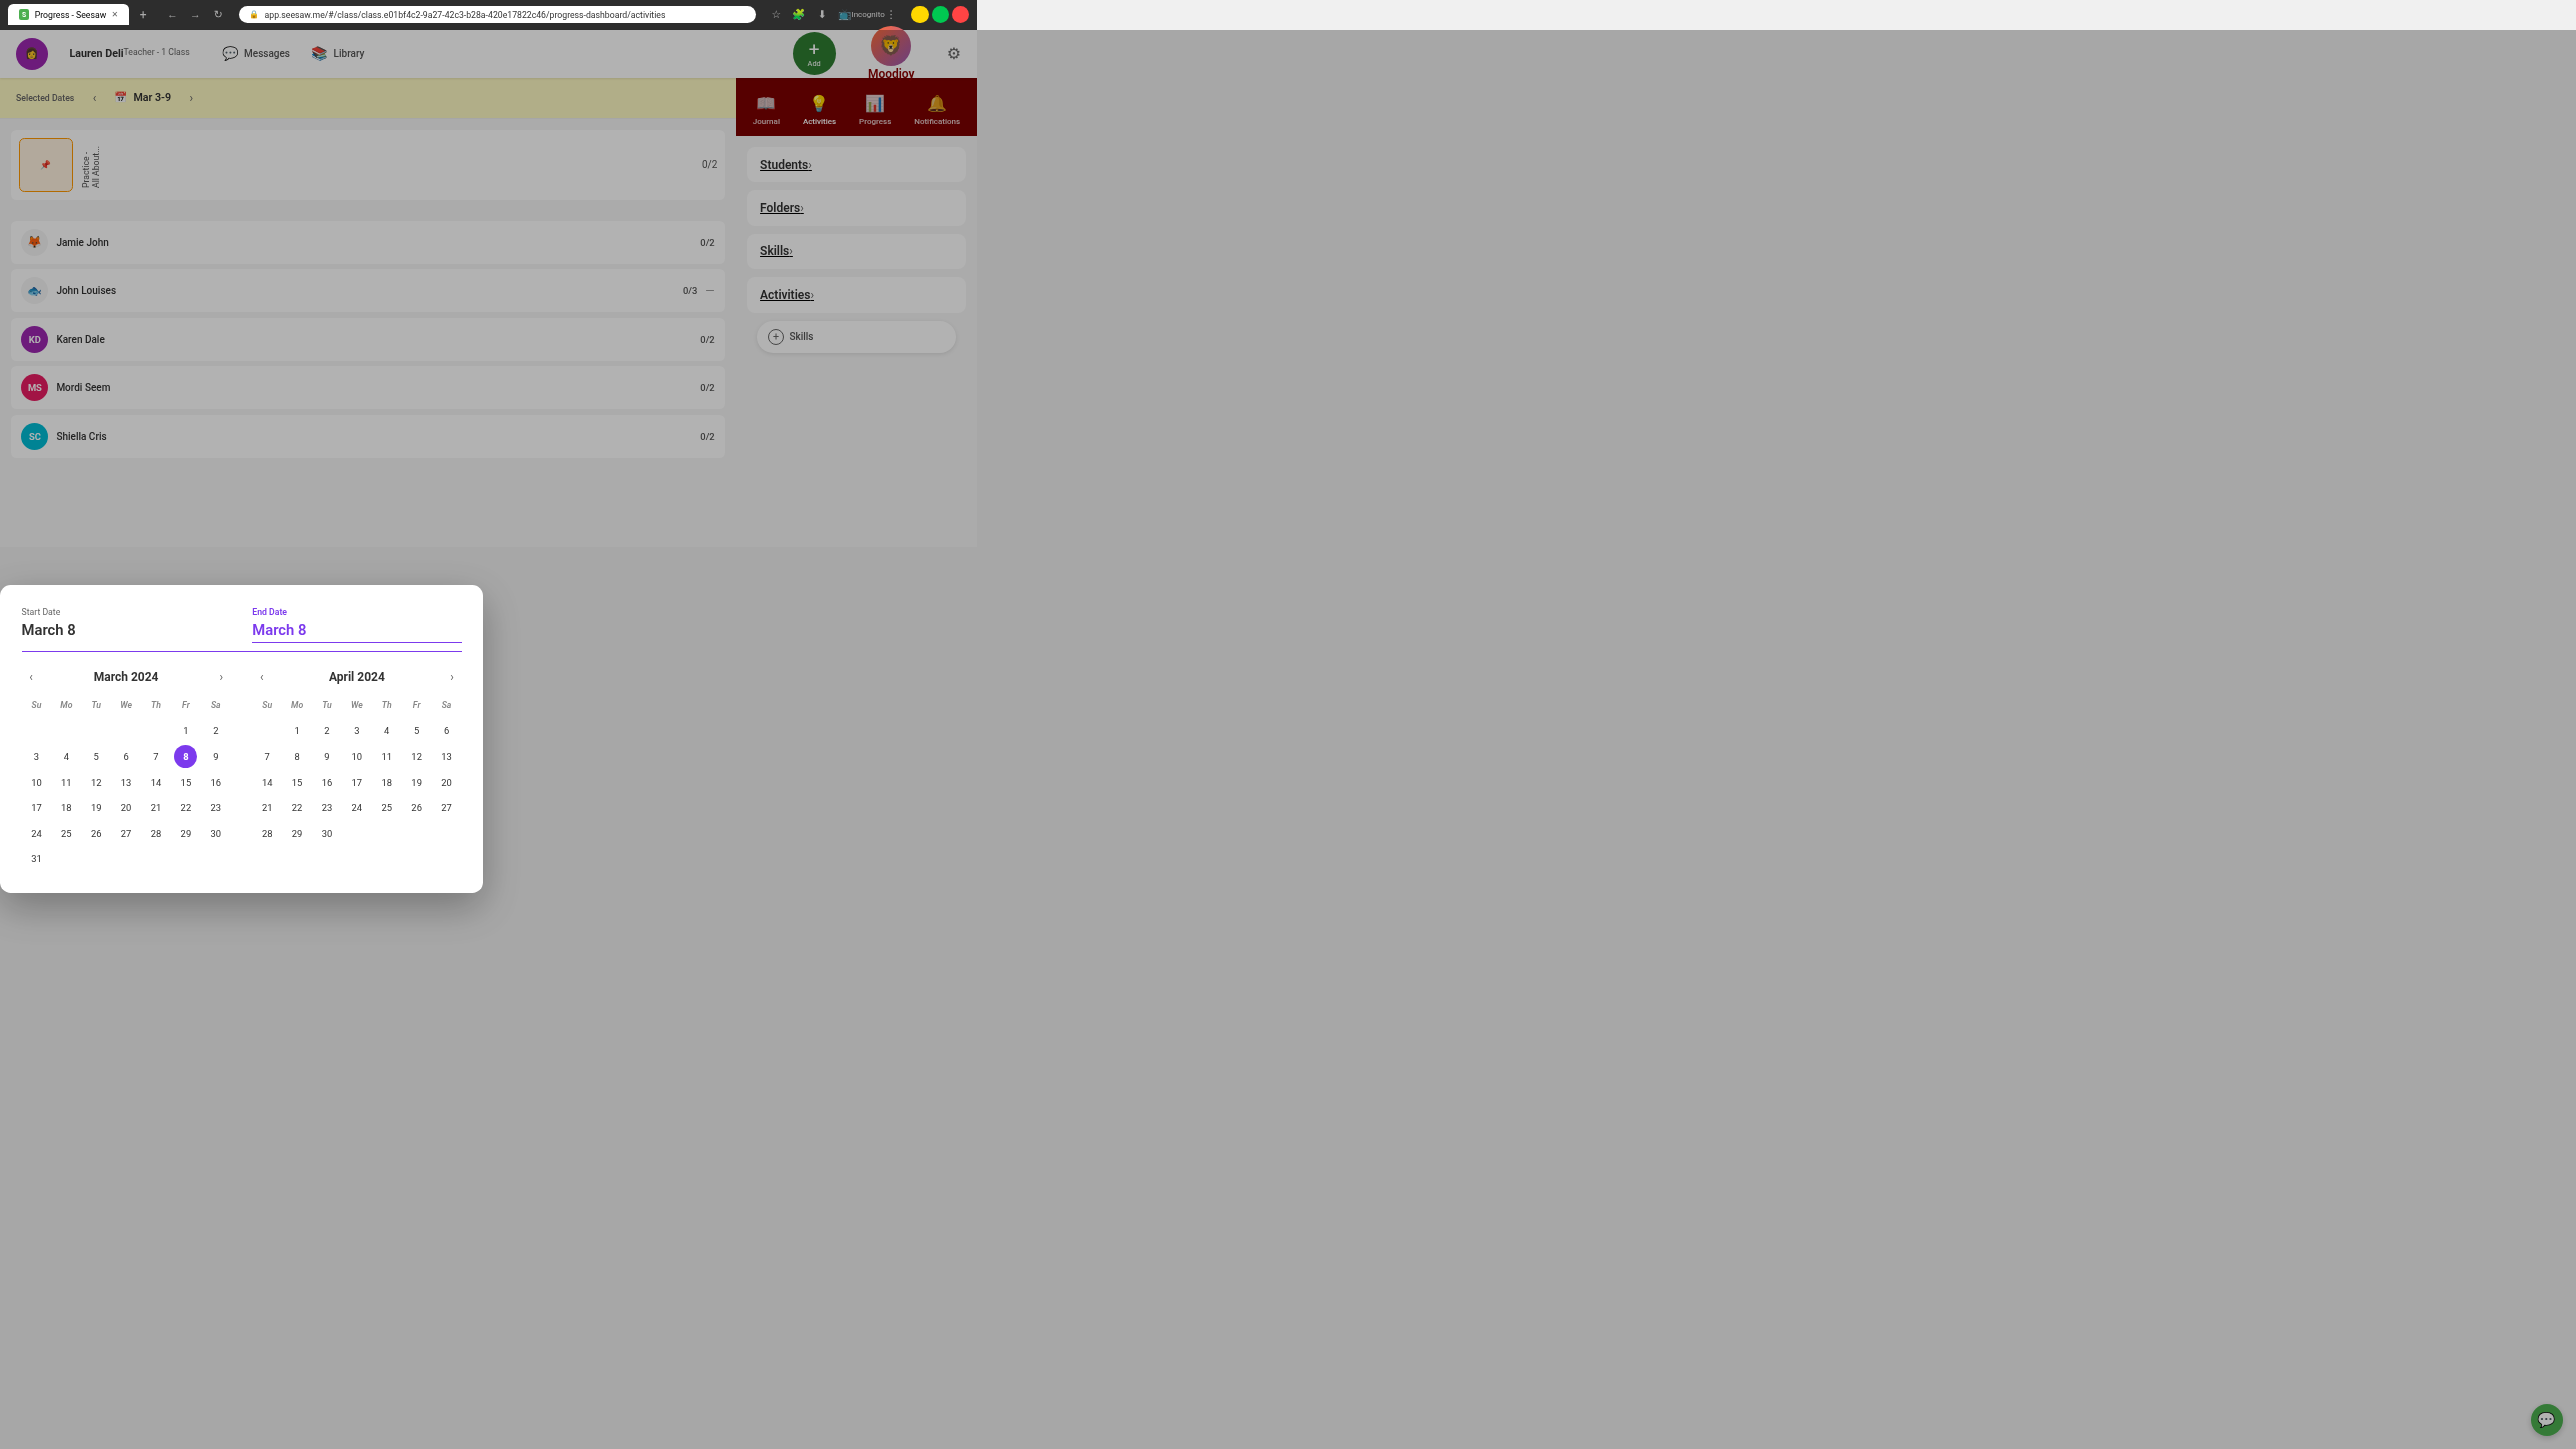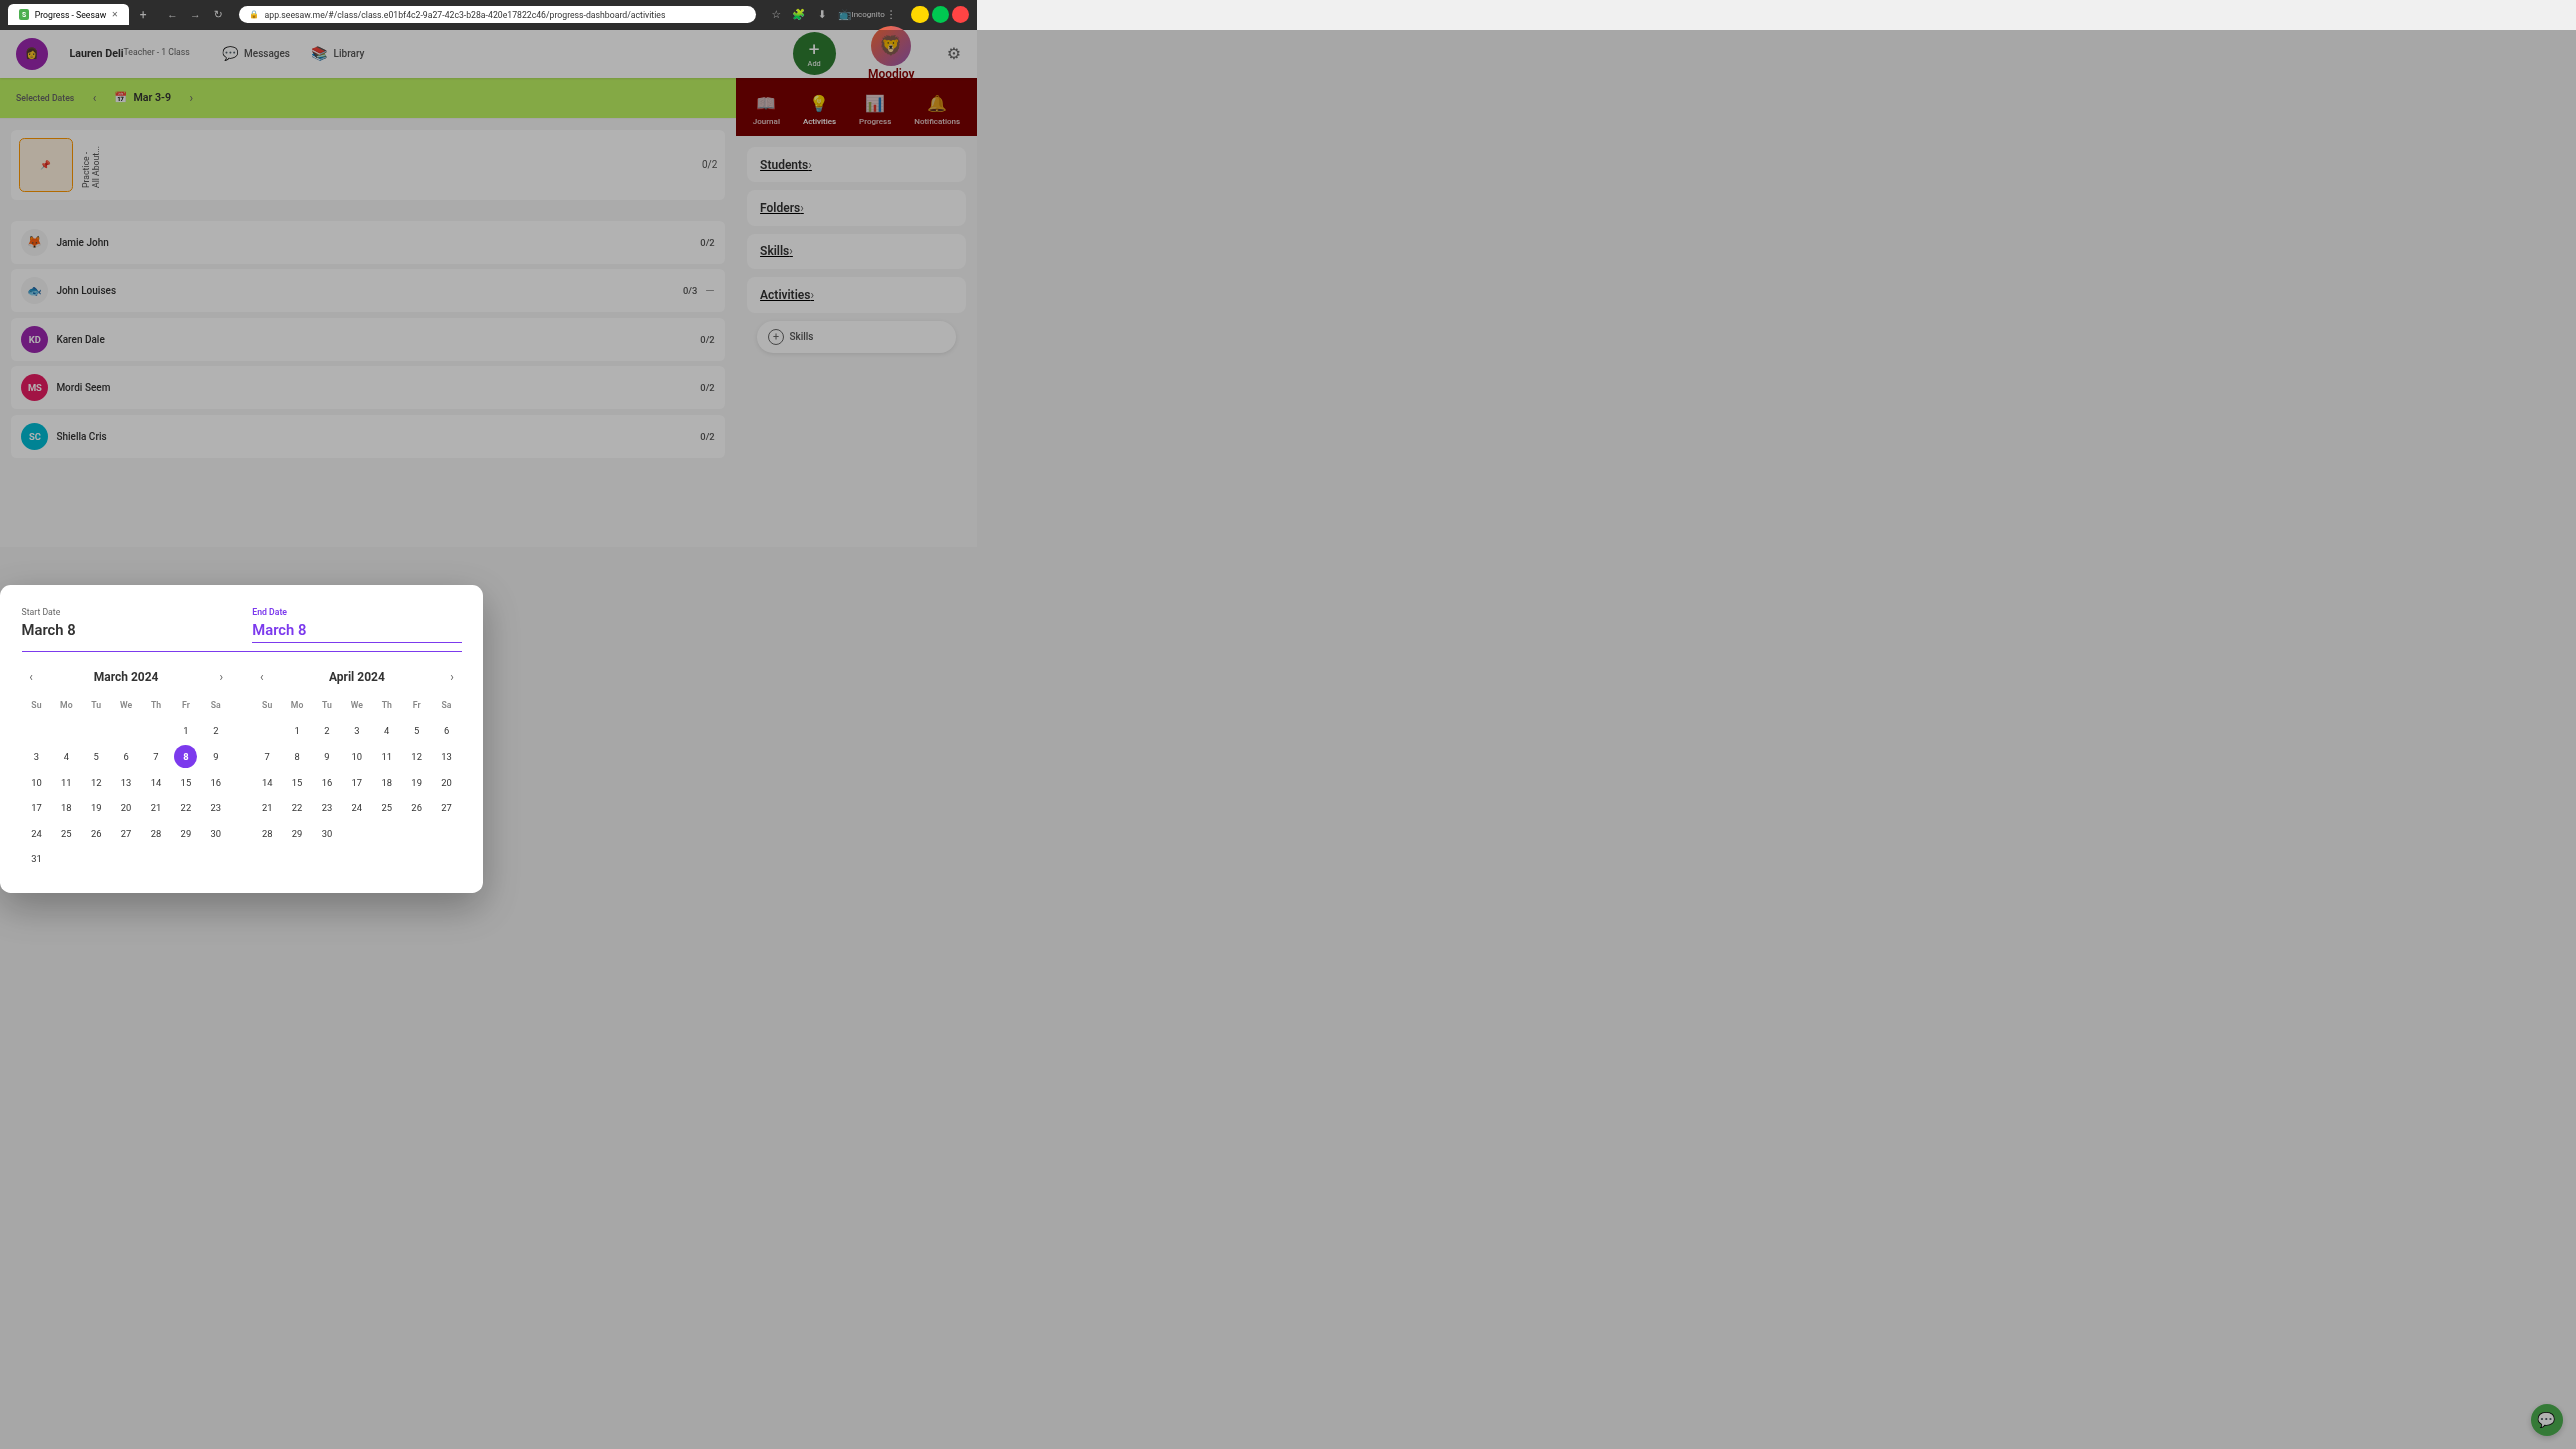--- a/index.html
+++ b/index.html
@@ -38,21 +38,21 @@
     .moodjoy-section { display: flex; flex-direction: column; align-items: center; margin-left: 10.7px; }
     .moodjoy-avatar { width: 40px; height: 40px; border-radius: 50%; background: linear-gradient(135deg, #ff6b35, #9b59b6); display: flex; align-items: center; justify-content: center; font-size: 19px; }
     .moodjoy-label { font-size: 12px; color: #8b0000; font-weight: 600; margin-top: 1.3px; }
     .settings-icon { margin-left: 10.7px; color: #666; font-size: 16px; cursor: pointer; }
 
     
     .app-main { display: flex; height: calc(547px - 29.5px - 48px); }
 
     
     .left-content { flex: 1; background: #f5f5f5; overflow: hidden; position: relative; }
-    .date-nav { display: flex; align-items: center; gap: 10.7px; padding: 10.7px 16px; background: #bef264; border-bottom: 0.7px solid #eee; }
+    .date-nav { display: flex; align-items: center; gap: 10.7px; padding: 10.7px 16px; background: #fef9c3; border-bottom: 0.7px solid #eee; }
     .date-nav-label { font-size: 8.7px; color: #666; font-weight: 500; }
     .date-nav-arrow { color: #666; cursor: pointer; font-size: 12px; width: 19px; height: 19px; display: flex; align-items: center; justify-content: center; }
     .date-nav-current { display: flex; align-items: center; gap: 5.4px; font-size: 10.7px; font-weight: 600; color: #333; cursor: pointer; }
     .calendar-icon-sm { font-size: 10.7px; }
 
     .student-list { padding: 10.7px; }
     .student-item { display: flex; align-items: center; gap: 8px; padding: 8px 10.7px; background: #fff; border-radius: 5.4px; margin-bottom: 5.4px; }
     .student-avatar-sm { width: 27px; height: 27px; border-radius: 50%; display: flex; align-items: center; justify-content: center; font-size: 12px; }
     .student-name { flex: 1; font-size: 10px; font-weight: 500; color: #333; }
     .student-score { font-size: 9.4px; color: #555; font-weight: 500; }
@@ -90,21 +90,21 @@
     .date-field { flex: 1; }
     .date-field-label { font-size: 8.7px; color: #666; margin-bottom: 4px; }
     .date-field-label.active { color: #7c3aed; font-weight: 600; }
     .date-field-value { font-size: 14.8px; font-weight: 600; color: #333; }
     .date-field-value.active { color: #7c3aed; border-bottom: 1.3px solid #7c3aed; padding-bottom: 2.7px; }
     .calendars-row { display: flex; gap: 21.5px; }
     .calendar { flex: 1; }
     .cal-header { display: flex; align-items: center; justify-content: space-between; margin-bottom: 10.7px; }
     .cal-title { font-size: 12px; font-weight: 700; color: #333; text-align: center; flex: 1; }
     .cal-nav { color: #666; cursor: pointer; font-size: 12px; width: 19px; height: 19px; display: flex; align-items: center; justify-content: center; }
-    .cal-days-header { display: grid; grid-template-columns: repeat(7, 1fr); text-align: center; margin-bottom: 5.4px; }
+    .cal-days-header { display: grid; grid-template-columns: repeat(7, 1fr); text-align: center; margin-bottom: 5.4px; font-style: italic; }
     .cal-day-name { font-size: 8.7px; color: #888; font-weight: 600; padding: 2.7px; }
     .cal-grid { display: grid; grid-template-columns: repeat(7, 1fr); }
     .cal-cell { text-align: center; padding: 4.7px 2.7px; font-size: 9.4px; color: #333; cursor: pointer; border-radius: 50%; margin: 1.3px auto; width: 23px; height: 23px; display: flex; align-items: center; justify-content: center; }
     .cal-cell.selected { background: #7c3aed; color: white; border-radius: 50%; font-weight: 700; }
     .cal-cell.empty { cursor: default; }
     .modal-footer { display: flex; align-items: center; gap: 21.5px; margin-top: 16px; padding-top: 10.7px; border-top: 0.7px solid #eee; }
     .footer-shortcut { font-size: 10px; color: #333; cursor: pointer; font-weight: 500; }
     .footer-shortcut.disabled { color: #bbb; cursor: default; }
     .done-btn { margin-left: auto; background: #5b21b6; color: white; border: none; border-radius: 5.4px; padding: 9.4px 21.5px; font-size: 10.7px; font-weight: 700; cursor: pointer; }
   </style>

